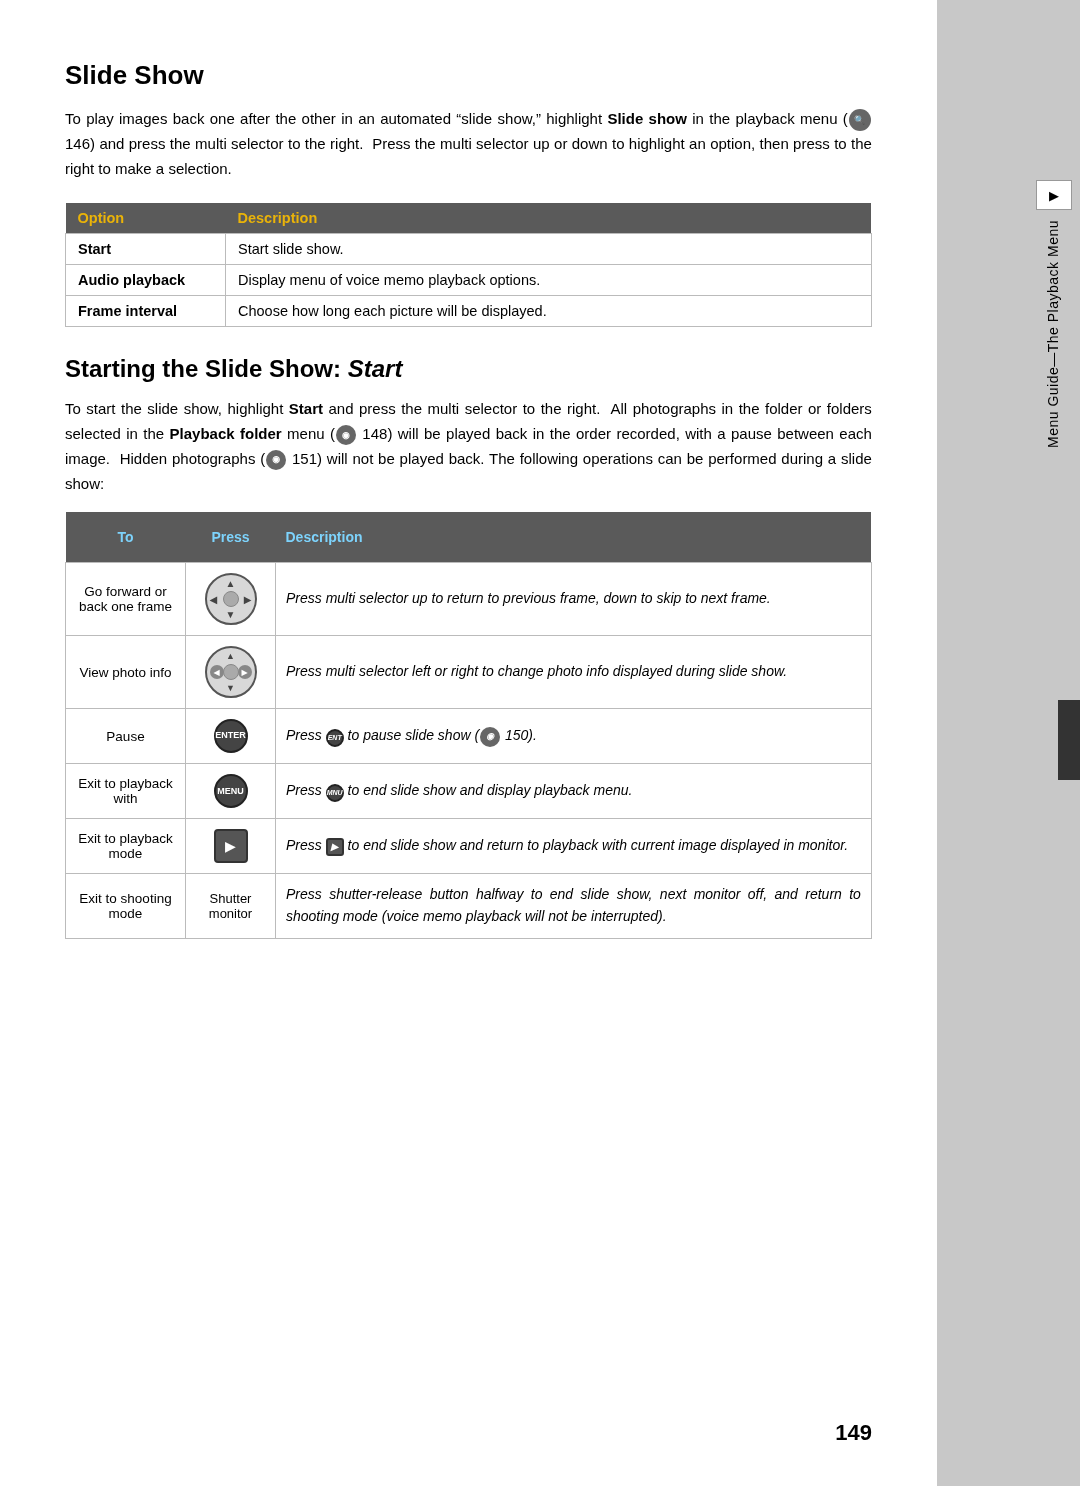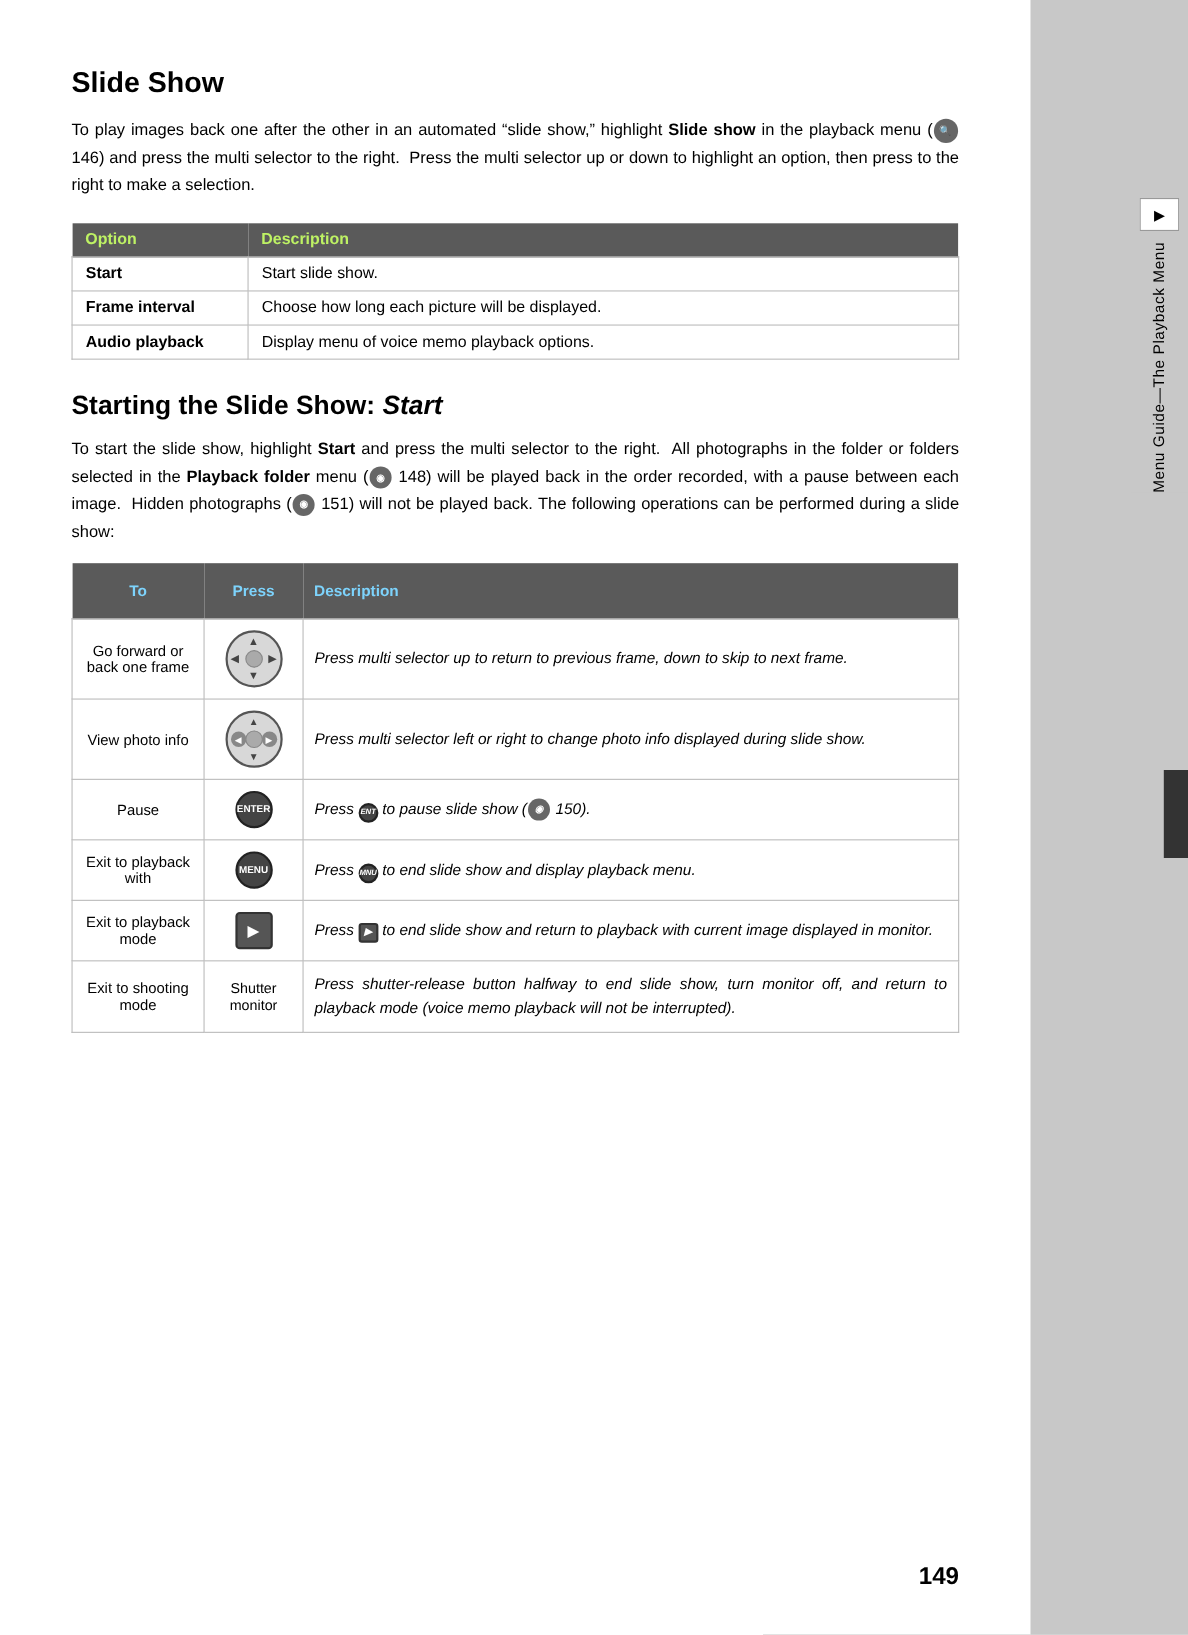--- a/index.html
+++ b/index.html
@@ -100,21 +100,21 @@
     
     .option-table {
       width: 100%;
       border-collapse: collapse;
       margin-bottom: 28px;
       font-size: 14.5px;
     }
 
     .option-table th {
       background: #5a5a5a;
-      color: #bef264;
+      color: #eab308;
       padding: 7px 12px;
       text-align: left;
       font-weight: bold;
       margin-top: 12px;
     }
 
     .option-table th.col-option {
       width: 160px;
     }
 
@@ -348,26 +348,26 @@
           <th class="col-option">Option</th>
           <th>Description</th>
         </tr>
       </thead>
       <tbody>
         <tr>
           <td><strong>Start</strong></td>
           <td>Start slide show.</td>
         </tr>
         <tr>
+          <td><strong>Audio playback</strong></td>
+          <td>Display menu of voice memo playback options.</td>
+        </tr>
+        <tr>
           <td><strong>Frame interval</strong></td>
           <td>Choose how long each picture will be displayed.</td>
-        </tr>
-        <tr>
-          <td><strong>Audio playback</strong></td>
-          <td>Display menu of voice memo playback options.</td>
         </tr>
       </tbody>
     </table>
 
     <h2 class="section-heading">Starting the Slide Show: <em>Start</em></h2>
 
     <p class="section-text">
       To start the slide show, highlight <strong>Start</strong> and press the multi selector to the right.&nbsp; All photographs in the folder or folders selected in the <strong>Playback folder</strong> menu (<span class="ref-icon" style="background:#666;color:#fff;font-size:9px;border-radius:50%;display:inline-flex;align-items:center;justify-content:center;width:20px;height:20px;vertical-align:middle;">◉</span> 148) will be played back in the order recorded, with a pause between each image.&nbsp; Hidden photographs (<span class="ref-icon" style="background:#666;color:#fff;font-size:9px;border-radius:50%;display:inline-flex;align-items:center;justify-content:center;width:20px;height:20px;vertical-align:middle;">◉</span> 151) will not be played back. The following operations can be performed during a slide show:
     </p>
 
@@ -431,21 +431,21 @@
           <td class="col-to">Exit to playback mode</td>
           <td class="col-press">
             <div class="icon-playback">▶</div>
           </td>
           <td class="col-desc">Press <span class="icon-playback" style="width:18px;height:18px;font-size:10px;border-radius:3px;display:inline-flex;">▶</span> to end slide show and return to playback with current image displayed in monitor.</td>
         </tr>
 
         <tr>
           <td class="col-to">Exit to shooting mode</td>
           <td class="col-press" style="font-size:13px;text-align:center;">Shutter monitor</td>
-          <td class="col-desc">Press shutter-release button halfway to end slide show, turn monitor off, and return to playback mode (voice memo playback will not be interrupted).</td>
+          <td class="col-desc">Press shutter-release button halfway to end slide show, next monitor off, and return to shooting mode (voice memo playback will not be interrupted).</td>
         </tr>
       </tbody>
     </table>
 
     <div class="page-number">149</div>
   </div>
 
   <div class="sidebar">
     <div class="sidebar-tab">
       <div class="sidebar-icon-box">

